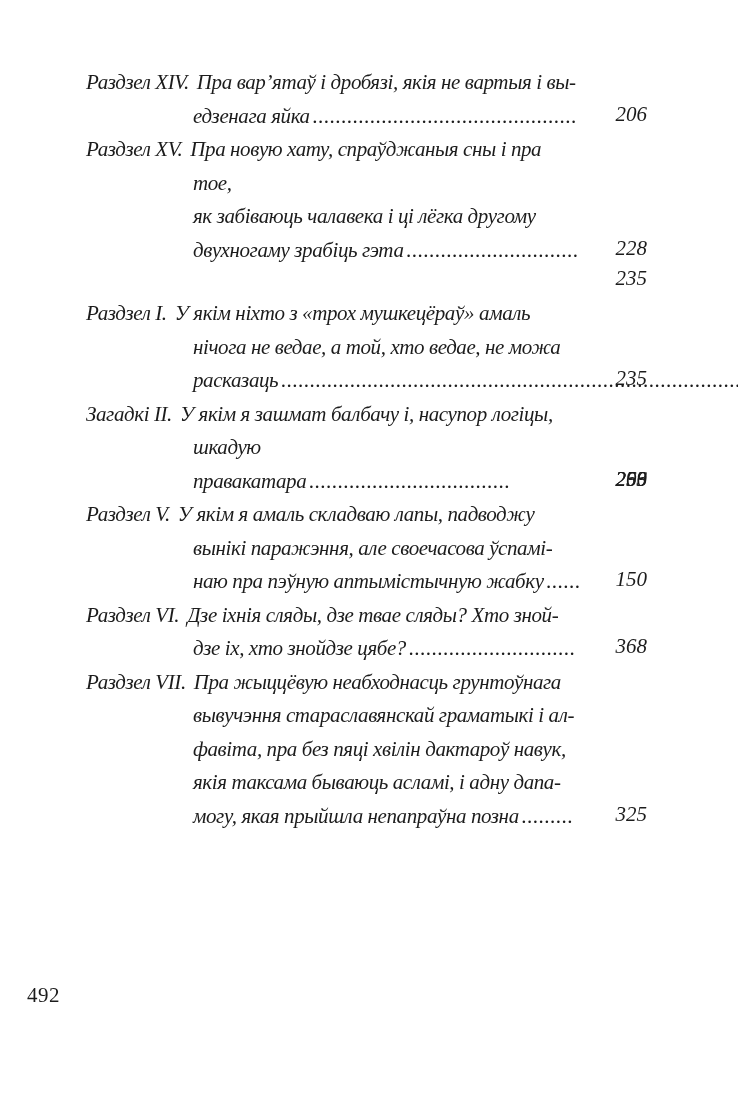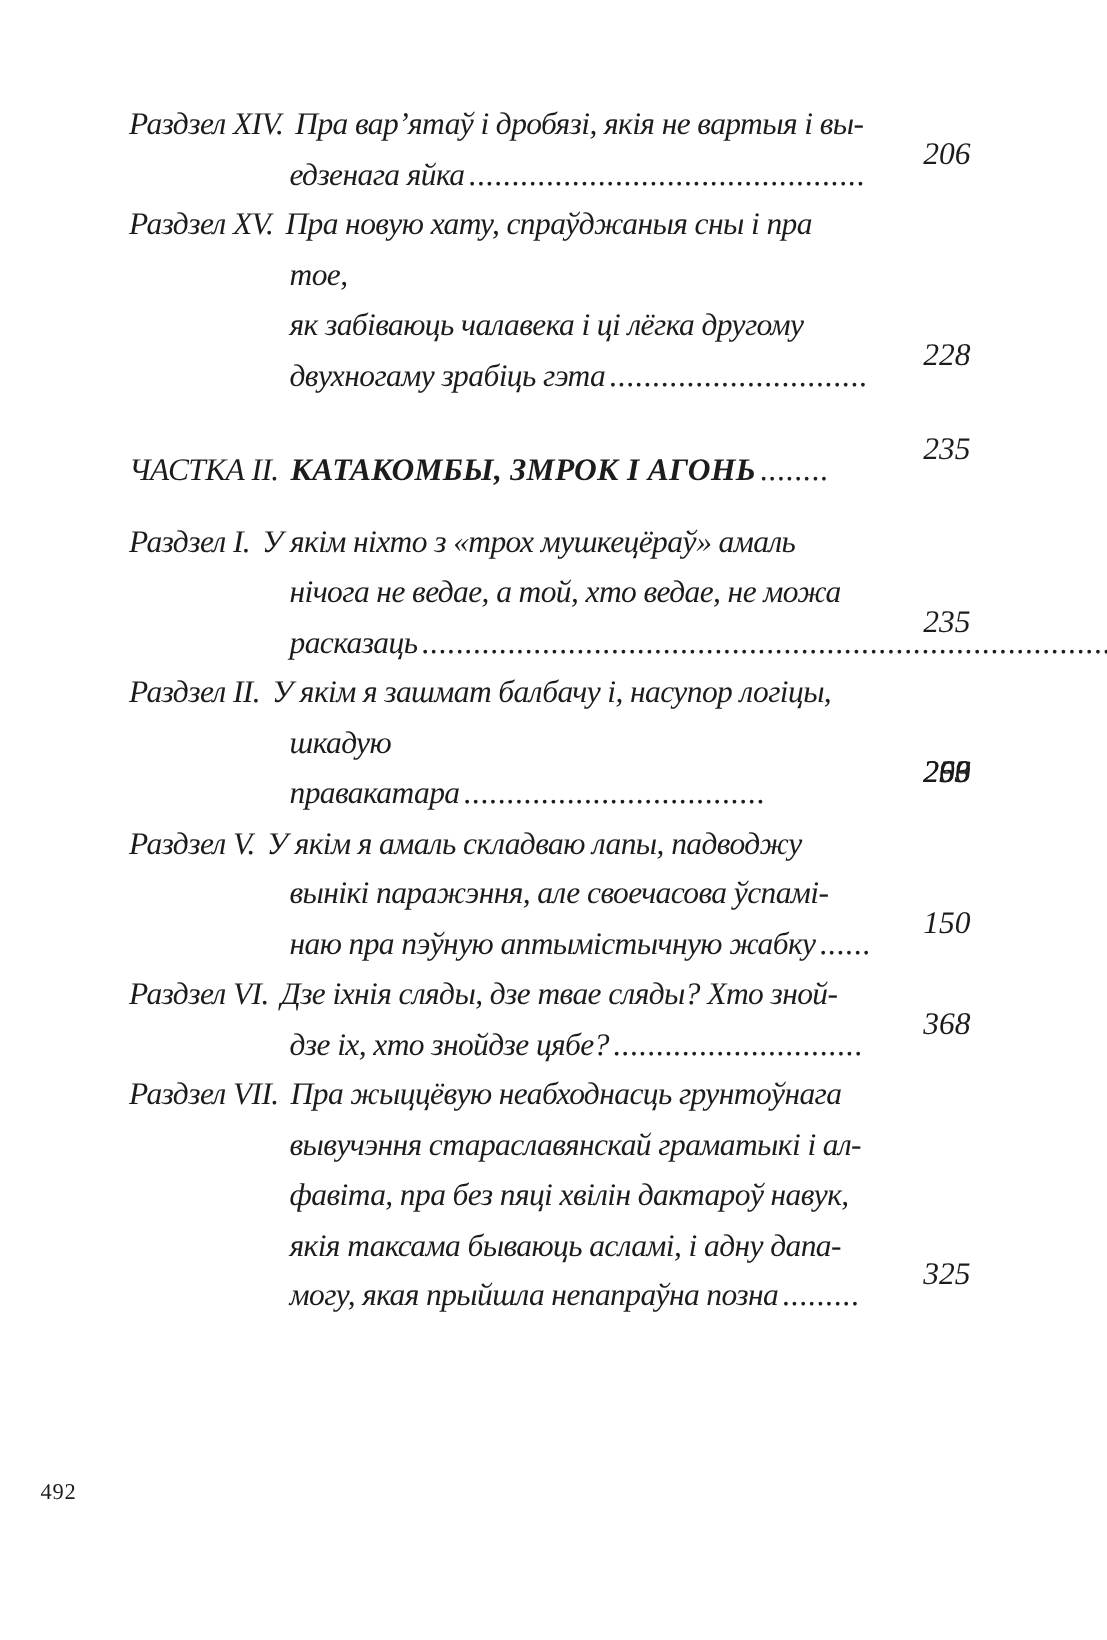--- a/index.html
+++ b/index.html
@@ -23,33 +23,33 @@
     letter-spacing: -0.4px;
   }
   .entry { position: relative; padding-right: 64px; font-style: italic; }
   .para { text-indent: -107px; padding-left: 107px; }
   .label { padding-right: 8px; }
   .title { white-space: pre-line; }
   .leader { letter-spacing: 0.5px; margin-left: 3px; word-break: break-all; }
   .pagenum {
     position: absolute;
     right: 0;
-    bottom: 14px;
+    bottom: 2px;
     width: 52px;
     text-align: right;
     letter-spacing: 0;
     line-height: 33.5px;
   }
   .entry.part { margin-top: 30px; margin-bottom: 14px; }
   .entry.part .title { font-weight: bold; letter-spacing: 0.2px; }
   .folio {
     position: absolute;
     left: 27px;
     top: 983px;
-    font-size: 15px;
+    font-size: 21px;
     line-height: 24px;
     letter-spacing: 0.5px;
   }
 </style>
 </head>
 <body>
 
 <div class="sheet">
   <main class="toc">
       <div class="entry">
@@ -57,31 +57,30 @@
 едзенага яйка</span><span class="leader">..............................................</span></p>
         <span class="pagenum">206</span>
       </div>
       <div class="entry">
         <p class="para"><span class="label">Раздзел XV.</span><span class="title">Пра новую хату, спраўджаныя сны і пра тое,
 як забіваюць чалавека і ці лёгка другому
 двухногаму зрабіць гэта</span><span class="leader">..............................</span></p>
         <span class="pagenum">228</span>
       </div>
       <div class="entry part">
-        <p class="para"><span class="label">ЧАСТКА II.</span><span class="title">КАТАКОМБЫ, ЗМРОК І АГОНЬ</span><span class="leader">........</span></p>
         <span class="pagenum">235</span>
       </div>
       <div class="entry">
         <p class="para"><span class="label">Раздзел I.</span><span class="title">У якім ніхто з «трох мушкецёраў» амаль
 нічога не ведае, а той, хто ведае, не можа
 расказаць</span><span class="leader">.......................................................................................................................................................................................................</span></p>
         <span class="pagenum">235</span>
       </div>
       <div class="entry">
-        <p class="para"><span class="label">Раздзел II.</span><span class="title">У якім я зашмат балбачу і, насупор логіцы,
+        <p class="para"><span class="label">Загадкі II.</span><span class="title">У якім я зашмат балбачу і, насупор логіцы,
 шкадую правакатара</span><span class="leader">...................................</span></p>
         <span class="pagenum">253</span>
       </div>
       <div class="entry">
         <span class="pagenum">269</span>
       </div>
       <div class="entry">
         <span class="pagenum">296</span>
       </div>
       <div class="entry">

